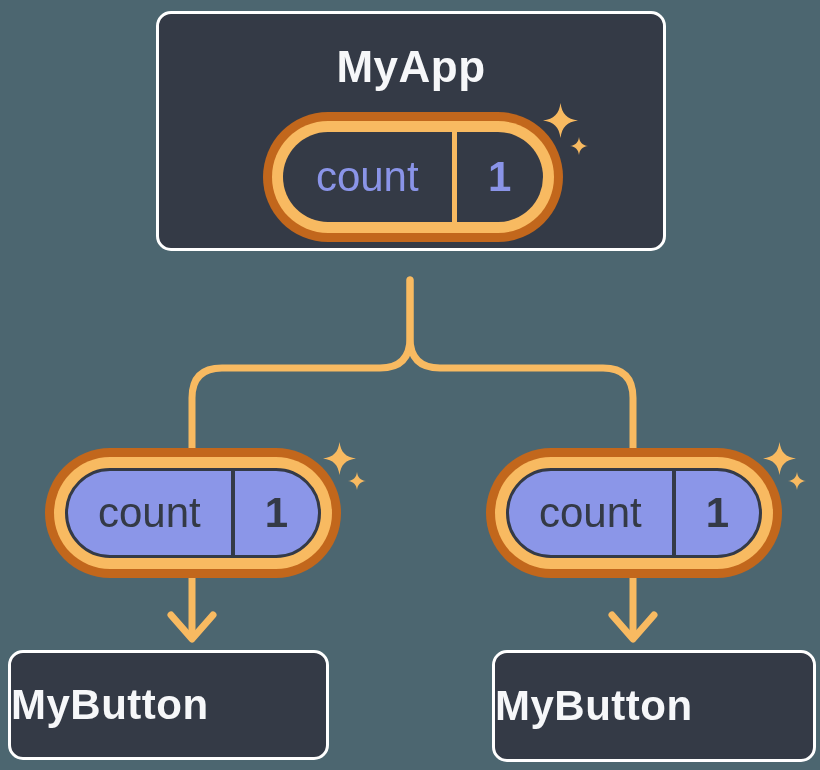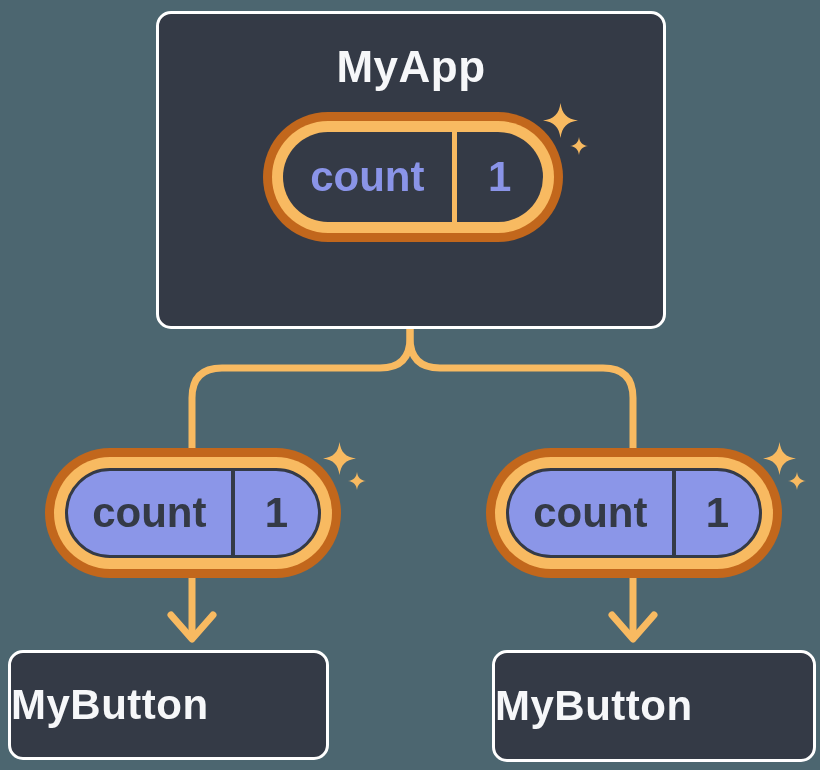--- a/index.html
+++ b/index.html
@@ -32,21 +32,21 @@
     stroke-linecap:round;
     stroke-linejoin:round;
   }
   .card{
     position:absolute;
     background:var(--card-fill);
     border:3px solid var(--card-border);
     border-radius:15px;
     z-index:1;
   }
-  .root-card{left:156px;top:11px;width:510px;height:318px;}
+  .root-card{left:156px;top:11px;width:510px;height:240px;}
   .node-title{
     position:absolute;
     left:0;top:28px;width:100%;
     text-align:center;
     color:var(--title-text);
     font-size:44px;
     font-weight:600;
     line-height:50px;
     letter-spacing:0.5px;
   }
@@ -78,21 +78,21 @@
     display:flex;
     align-items:stretch;
     overflow:hidden;
   }
   .dark-inner{background:var(--card-fill);}
   .purple-inner{background:var(--purple-fill);border:3px solid var(--ink-dark);}
   .cell{
     display:flex;align-items:center;justify-content:center;
     font-size:42px;
   }
-  .cell.label{flex:1.95;font-weight:700;}
+  .cell.label{flex:1.95;font-weight:400;}
   .cell.value{flex:1;font-weight:700;}
   .state-pill{left:104px;top:98px;width:300px;height:130px;}
   .state-pill .cell{color:var(--purple-text);}
   .state-pill .divider{width:5px;background:var(--orange-light);}
   .prop-pill{width:296px;height:130px;}
   .prop-pill-left{left:45px;top:448px;}
   .prop-pill-right{left:486px;top:448px;}
   .prop-pill .cell{color:var(--ink-dark);}
   .prop-pill .divider{width:4px;background:var(--ink-dark);}
   .leaf-left{left:8px;top:650px;width:321px;height:110px;}

